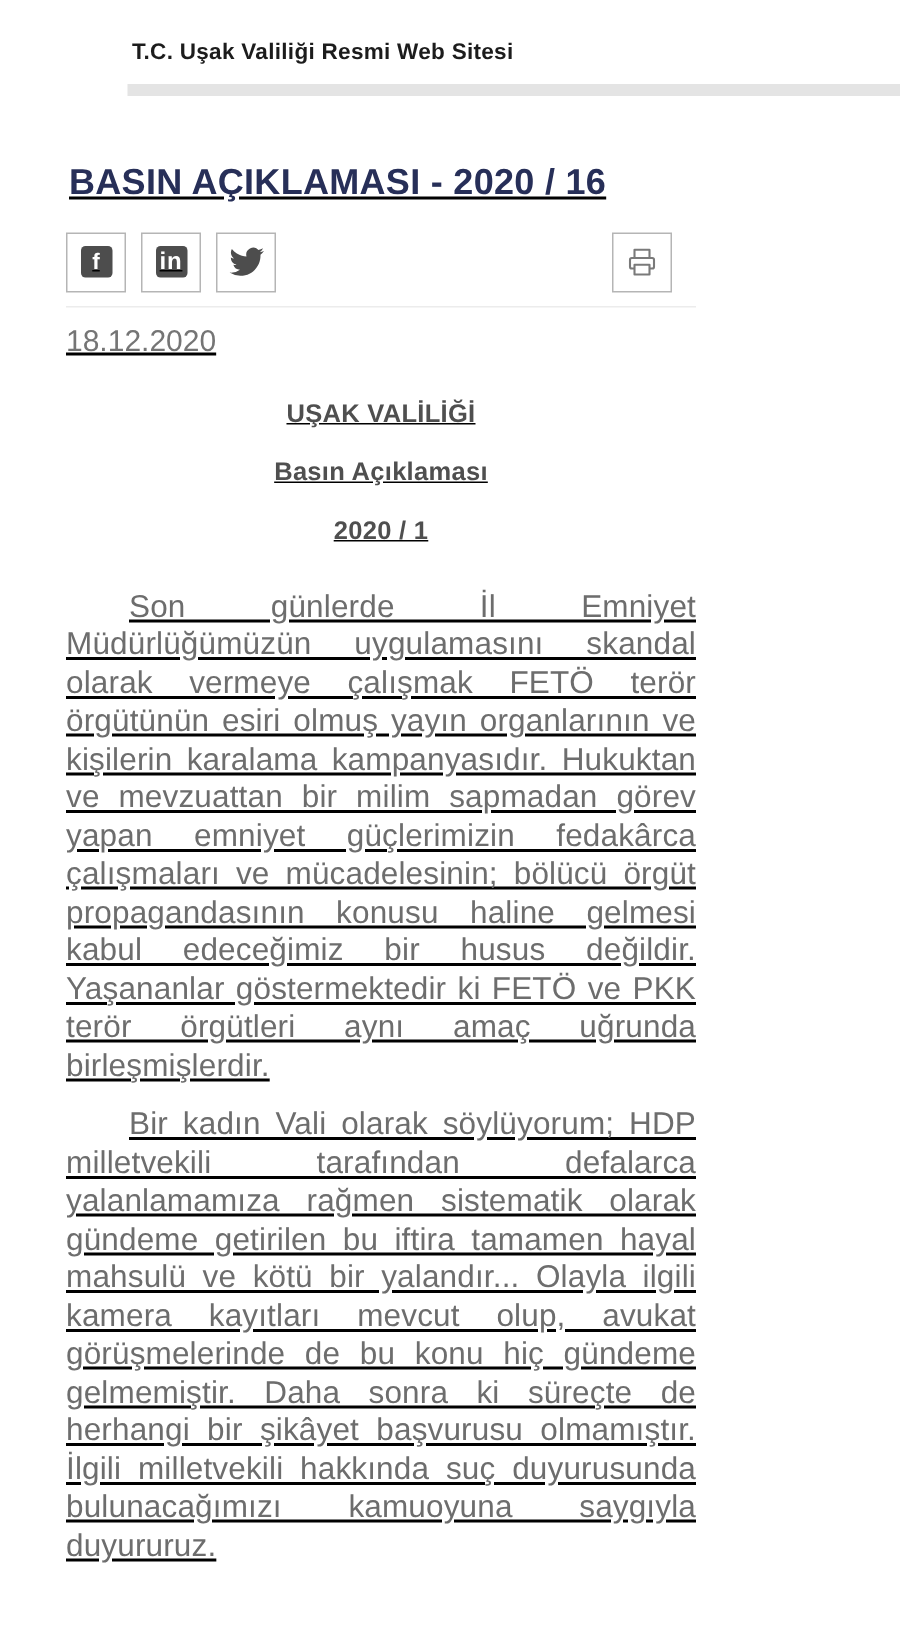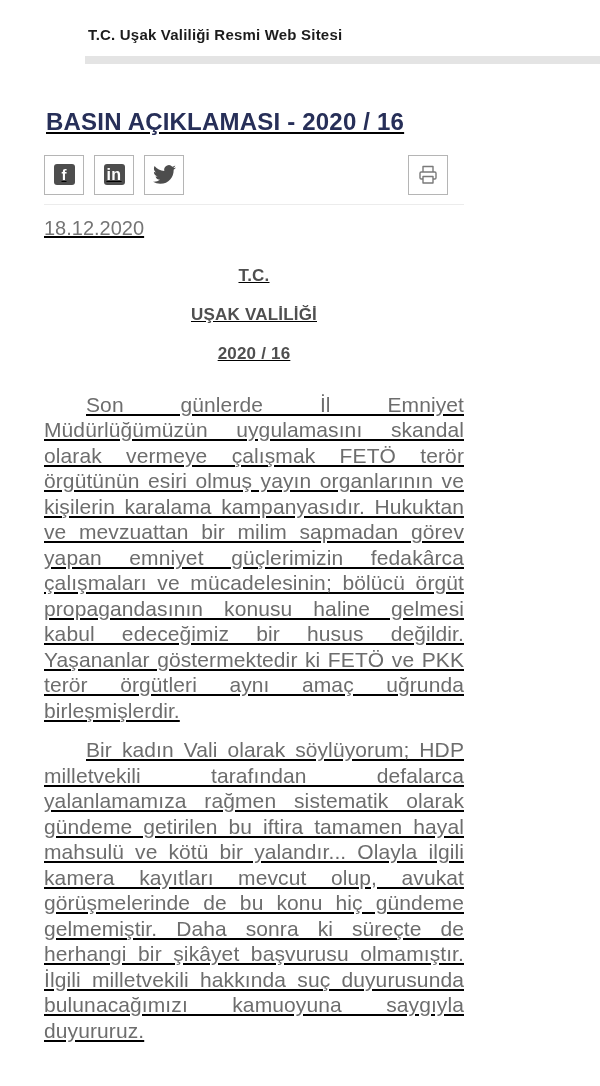--- a/index.html
+++ b/index.html
@@ -151,23 +151,23 @@
           </svg>
         </span>
       </button>
     </div>
 
     <hr class="separator">
 
     <div class="pub-date">18.12.2020</div>
 
     <div class="doc-headings">
-      <p class="doc-line">T.C.</p>
       <p class="doc-line">UŞAK VALİLİĞİ</p>
-      <p class="doc-line">2020 / 16</p>
+      <p class="doc-line">Basın Açıklaması</p>
+      <p class="doc-line">2020 / 1</p>
     </div>
 
     <p class="doc-par">Son günlerde İl Emniyet Müdürlüğümüzün uygulamasını skandal olarak vermeye çalışmak FETÖ terör örgütünün esiri olmuş yayın organlarının ve kişilerin karalama kampanyasıdır. Hukuktan ve mevzuattan bir milim sapmadan görev yapan emniyet güçlerimizin fedakârca çalışmaları ve mücadelesinin; bölücü örgüt propagandasının konusu haline gelmesi kabul edeceğimiz bir husus değildir. Yaşananlar göstermektedir ki FETÖ ve PKK terör örgütleri aynı amaç uğrunda birleşmişlerdir.</p>
 
     <p class="doc-par">Bir kadın Vali olarak söylüyorum; HDP milletvekili tarafından defalarca yalanlamamıza rağmen sistematik olarak gündeme getirilen bu iftira tamamen hayal mahsulü ve kötü bir yalandır... Olayla ilgili kamera kayıtları mevcut olup, avukat görüşmelerinde de bu konu hiç gündeme gelmemiştir. Daha sonra ki süreçte de herhangi bir şikâyet başvurusu olmamıştır. İlgili milletvekili hakkında suç duyurusunda bulunacağımızı kamuoyuna saygıyla duyururuz.</p>
 
     <p class="signature">Funda KOCABIYIK</p>
 
   </div>
 </div>

